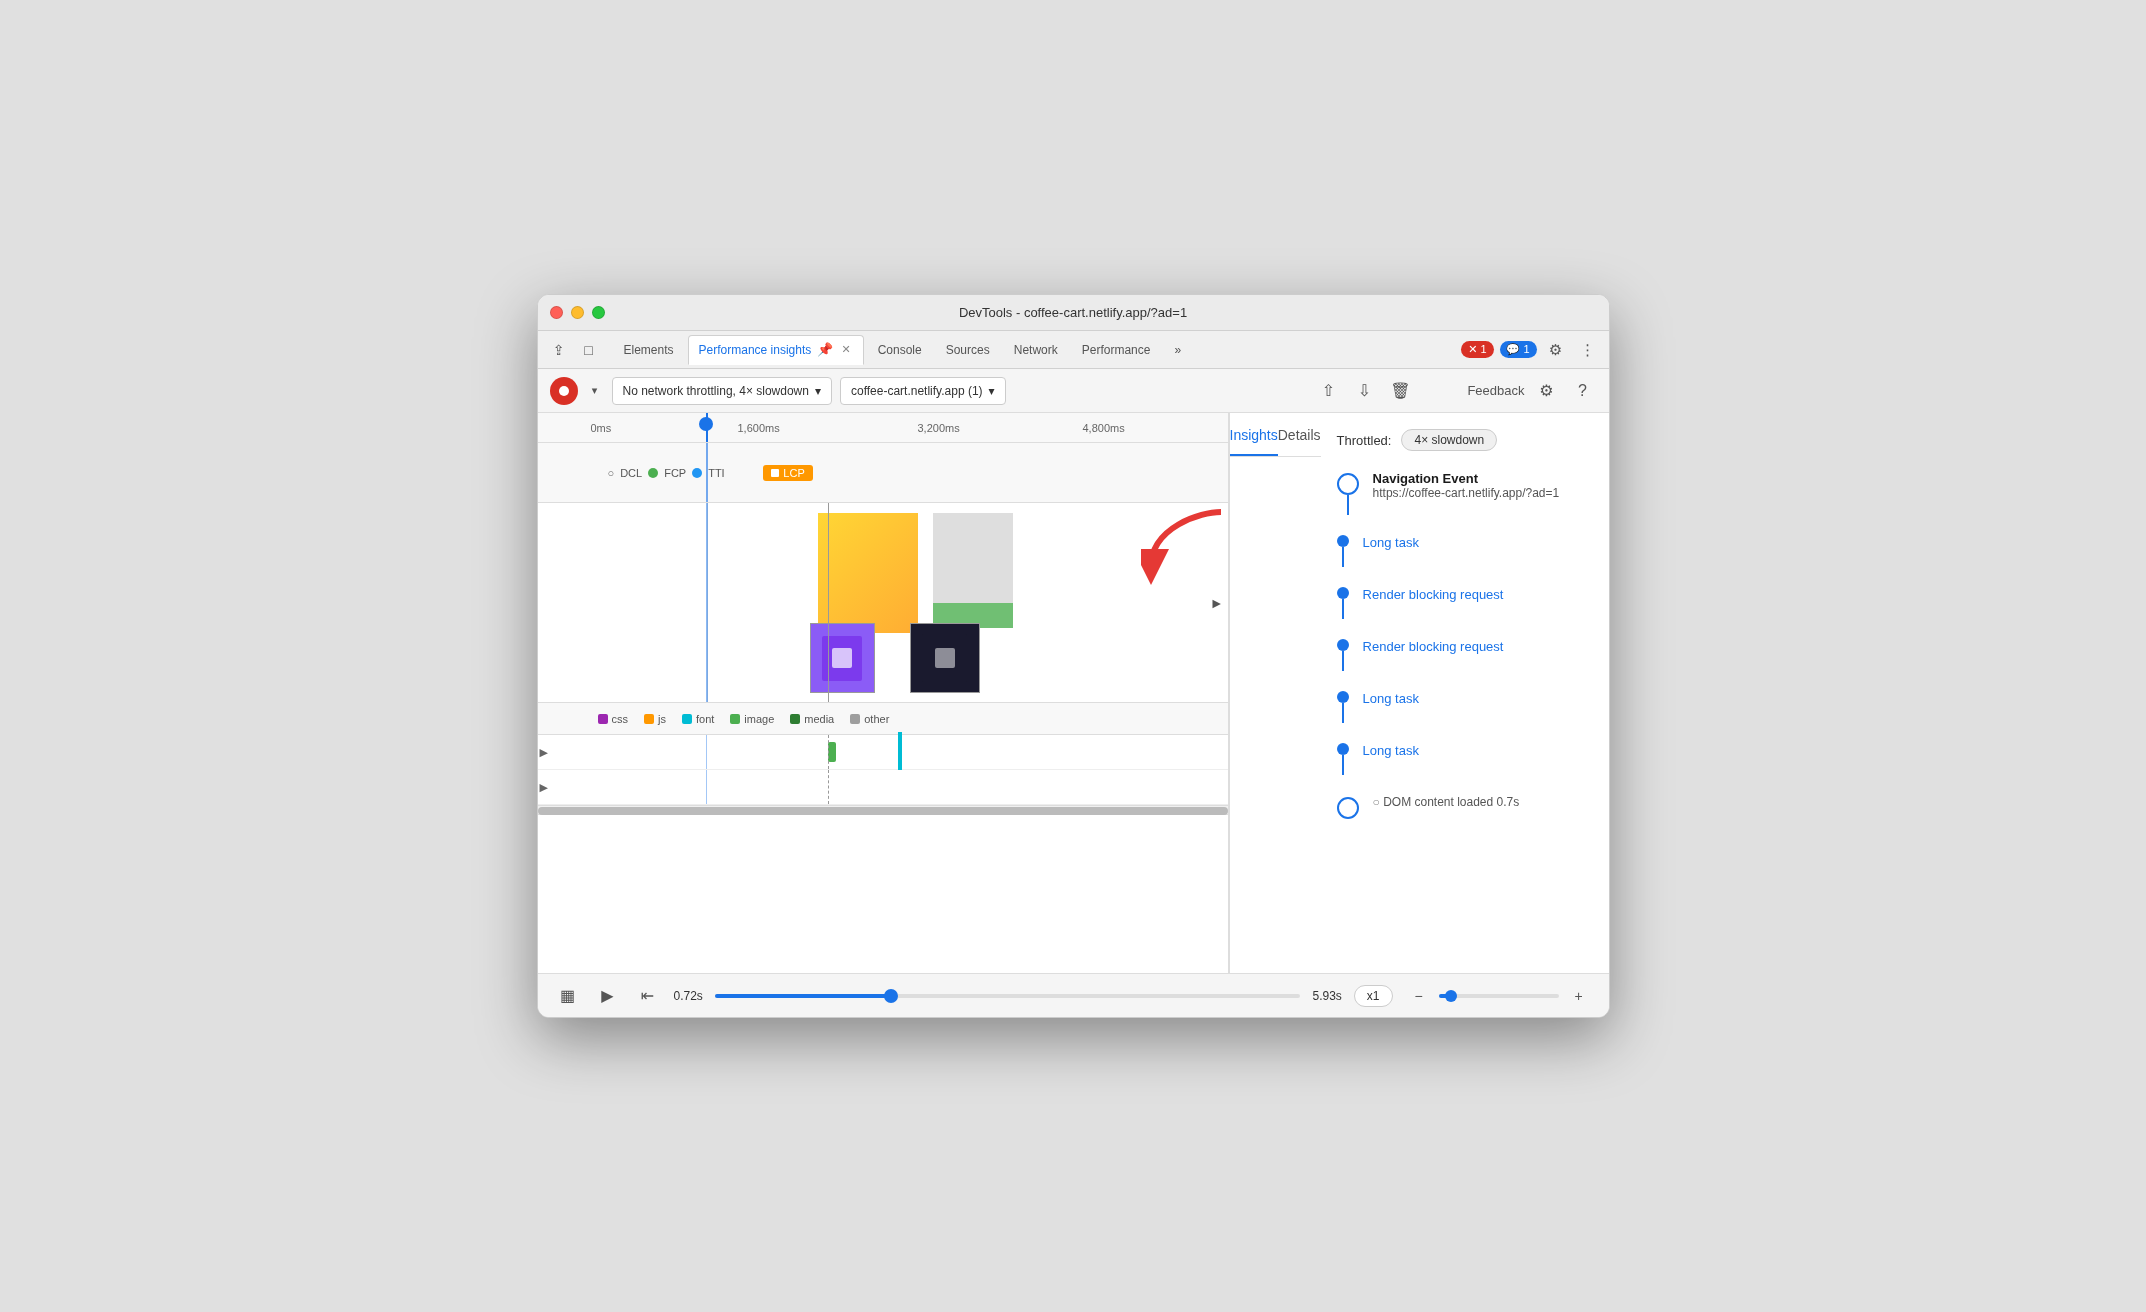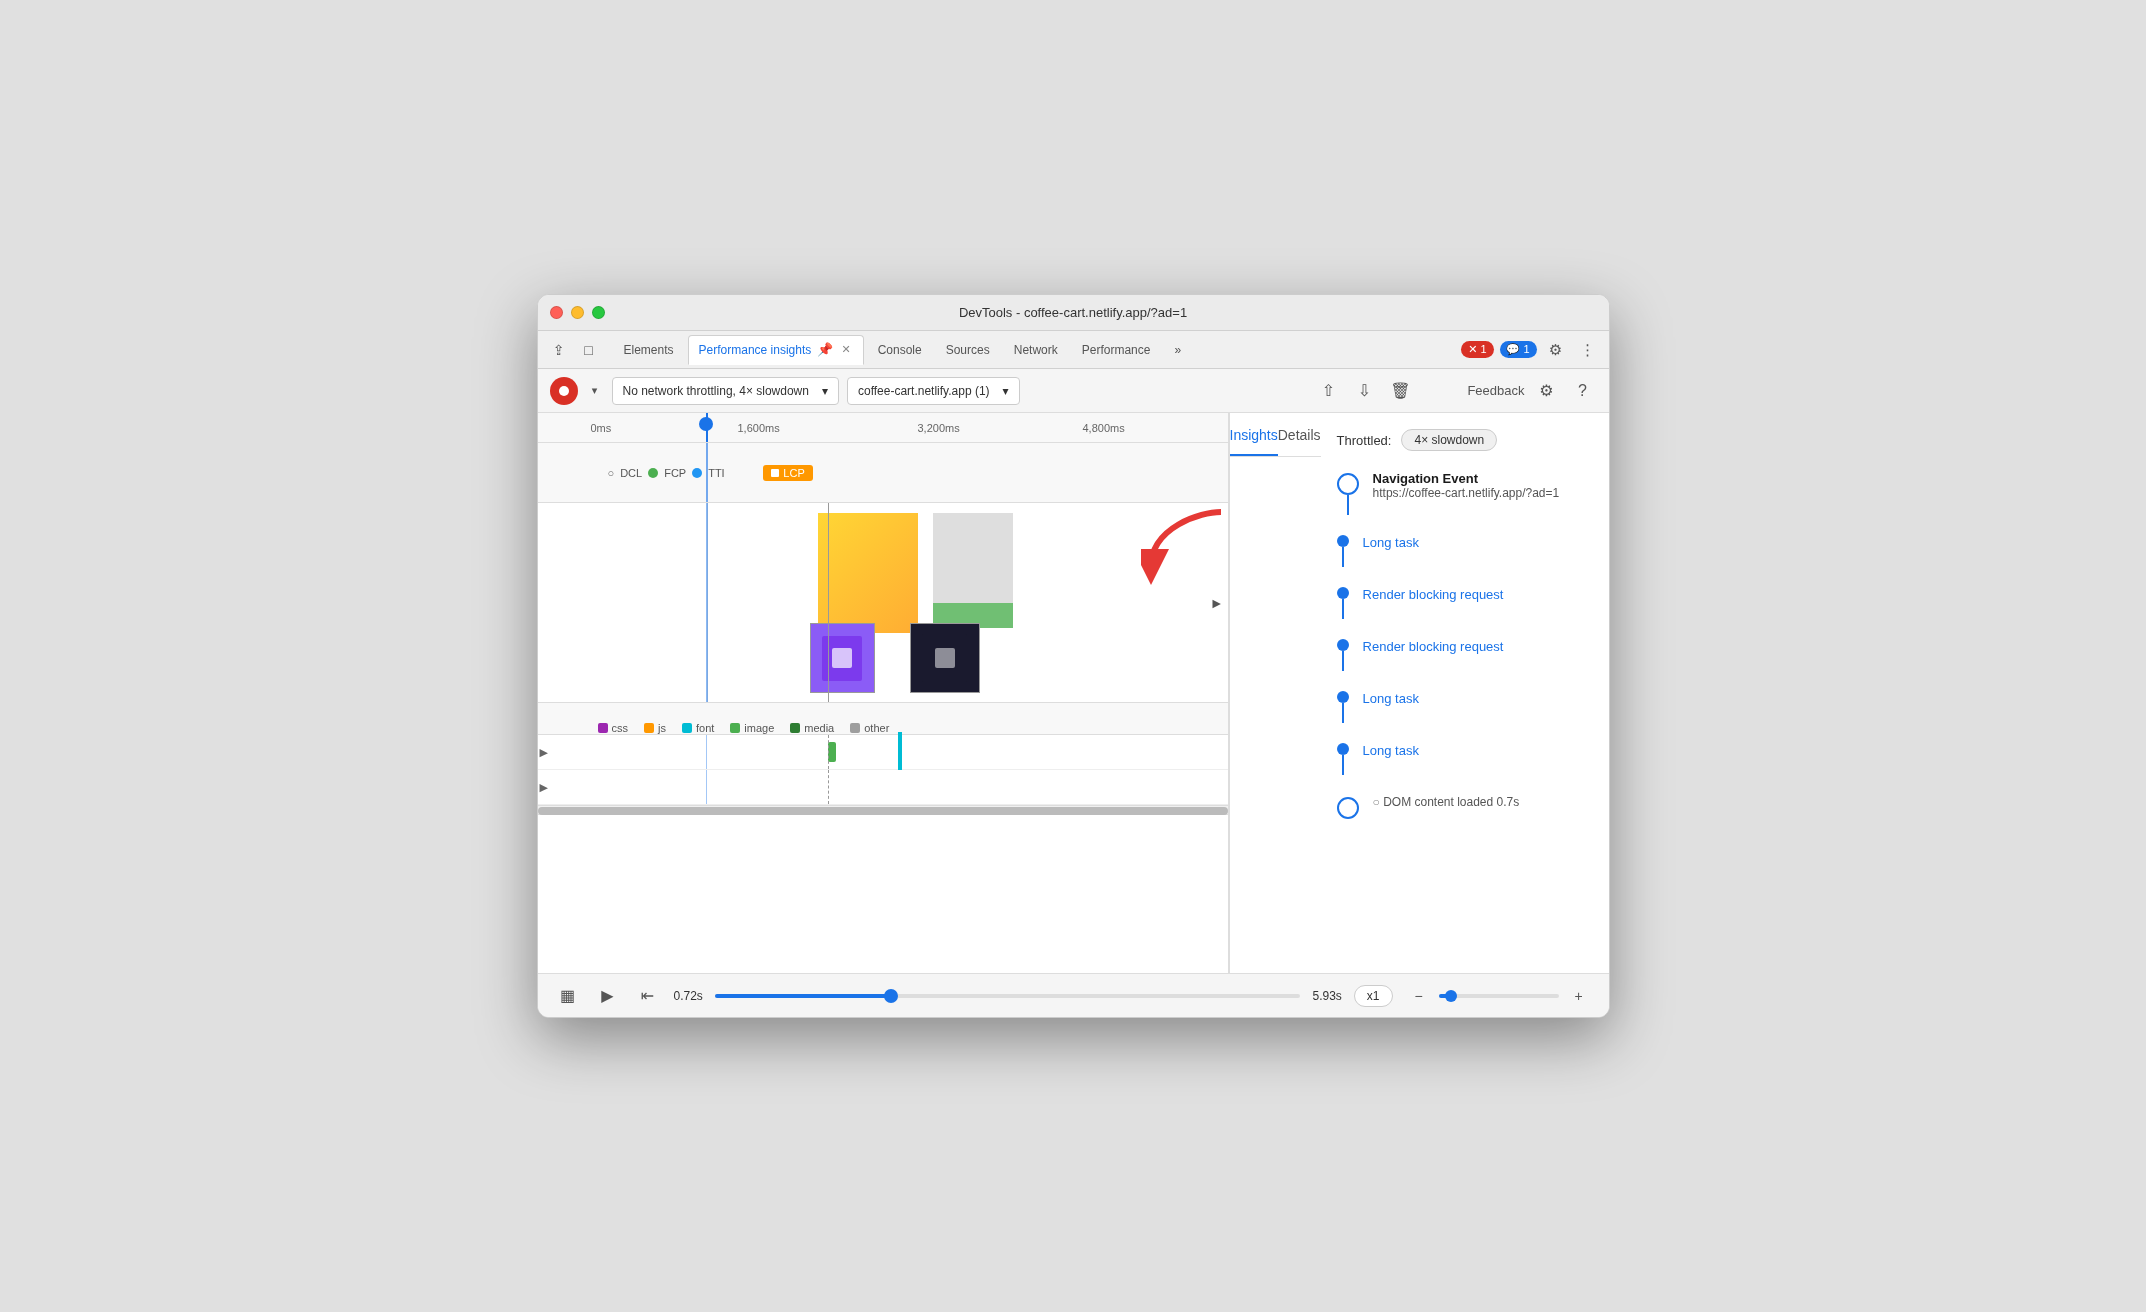--- a/index.html
+++ b/index.html
@@ -166,21 +166,21 @@
       color: #555;
     }
     .dropdown-btn {
       height: 28px;
       padding: 0 10px;
       background: #fff;
       border: 1px solid #ccc;
       border-radius: 4px;
       font-size: 12px;
       cursor: pointer;
-      display: flex; align-items: center; gap: 13px;
+      display: flex; align-items: center; gap: 6px;
       color: #333;
     }
     .toolbar-right {
       display: flex; align-items: center; gap: 8px; margin-left: auto;
     }
     .icon-btn {
       width: 28px; height: 28px;
       display: flex; align-items: center; justify-content: center;
       cursor: pointer;
       border-radius: 4px;
@@ -345,21 +345,21 @@
       transform: translateY(-50%);
       cursor: pointer;
       color: #666;
       font-size: 11px;
     }
     
     .legend-row {
       height: 32px;
       border-bottom: 1px solid #ddd;
       display: flex;
-      align-items: flex-end;
+      align-items: center;
       padding-left: 60px;
       gap: 16px;
       font-size: 11px;
       color: #555;
       background: #f8f8f8;
       flex-shrink: 0;
     }
     .legend-item {
       display: flex; align-items: center; gap: 4px;
     }

